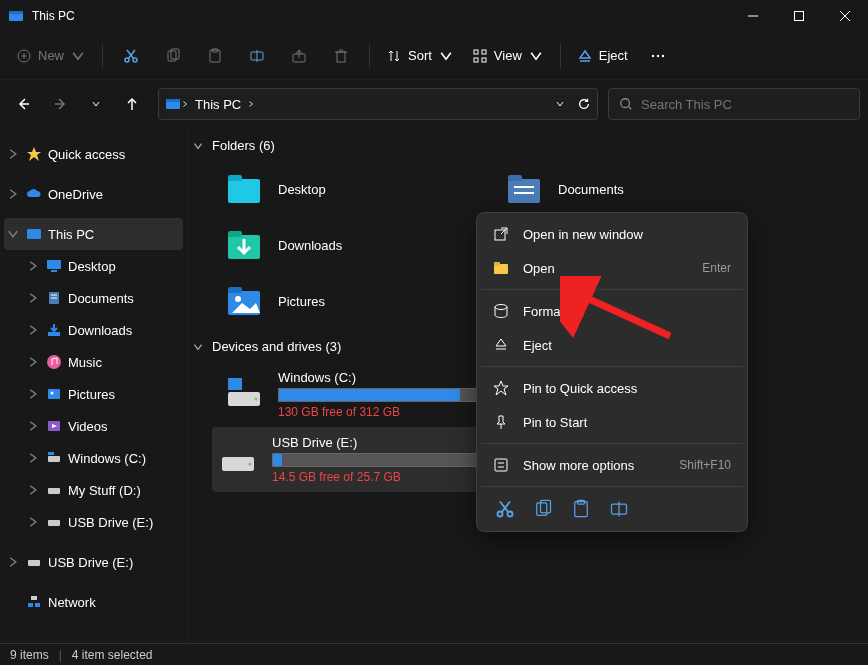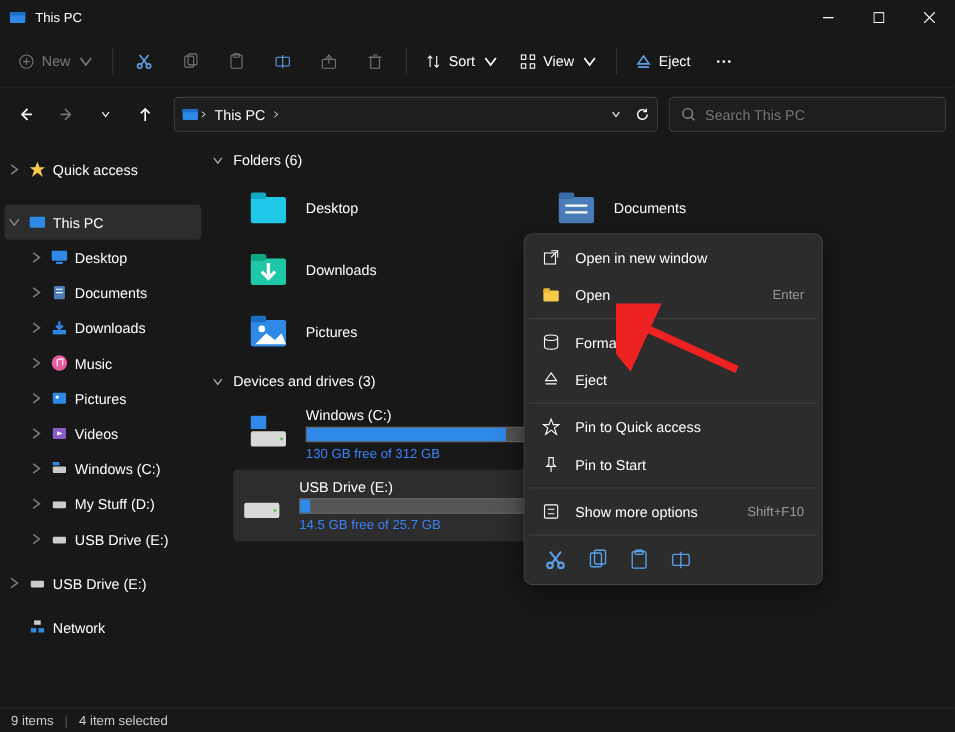--- a/index.html
+++ b/index.html
@@ -37,21 +37,21 @@
 .fico { width:40px; height:40px; flex-shrink:0;}
 .flbl { font-size:13px; }
 .drives { padding-left:30px; }
 .drive { width:380px; display:flex; gap:14px; padding:8px 6px; border-radius:4px; align-items:flex-start;}
 .drive.sel { background:#2d2d2d; margin-left:-6px;}
 .dico { width:40px; height:40px; flex-shrink:0; margin-top:2px;}
 .dinfo { flex:1; font-size:12px;}
 .dname { font-size:13px; margin-bottom:3px;}
 .dbar { height:14px; background:#555; border:1px solid #666; margin-bottom:3px; position:relative;}
 .dfill { height:100%; background:#2e8ae6;}
-.dfree { color:#3b82f6; }
+.dfree { color:#ef4444; }
 .ctxmenu { position:absolute; left:476px; top:212px; width:272px; background:#2c2c2c; border:1px solid #3f3f3f; border-radius:8px; padding:4px; box-shadow:0 8px 24px rgba(0,0,0,0.5);}
 .ctxitem { height:34px; display:flex; align-items:center; padding:0 12px; border-radius:4px; gap:14px;}
 .ctxitem .cico { width:16px; height:16px; flex-shrink:0;}
 .ctxitem .ctxt { font-size:13px; flex:1;}
 .ctxitem .cacc { font-size:12px; color:#999;}
 .ctxsep { height:1px; background:#3f3f3f; margin:4px 0;}
 .ctxrow { display:flex; justify-content:flex-start; gap:18px; padding:8px 14px;}
 .ctxrow .rbtn { width:20px; height:20px;}
 .arrow { position:absolute; pointer-events:none;}
 .status { height:22px; border-top:1px solid #333; display:flex; align-items:center; font-size:12px; color:#ccc; padding:0 10px; gap:10px;}
@@ -244,20 +244,31 @@
           <svg viewBox="0 0 10 10" stroke="#aaa" fill="none">
             <polyline points="3,2 7,5 3,8"></polyline>
           </svg>
         </span>
         <span class="ico"><svg viewBox="0 0 16 16" fill="#f7c948">
             <polygon points="8,1 10,6 15,6 11,9 13,15 8,11 3,15 5,9 1,6 6,6"></polygon>
           </svg></span>
         <span>Quick access</span>
       </div>
  <div style="height:8px"></div>
+ <div class="sbitem">
+        <span class="exp">
+          <svg viewBox="0 0 10 10" stroke="#aaa" fill="none">
+            <polyline points="3,2 7,5 3,8"></polyline>
+          </svg>
+        </span>
+        <span class="ico"><svg viewBox="0 0 16 16" fill="#2e8ae6">
+            <path d="M4 11a3 3 0 0 1 0-6 4 4 0 0 1 7 0 3 3 0 0 1 1 6z"></path>
+          </svg></span>
+        <span>OneDrive</span>
+      </div>
  <div style="height:8px"></div>
  <div class="sbitem selected">
         <span class="exp">
           <svg viewBox="0 0 10 10" stroke="#aaa" fill="none">
             <polyline points="2,3 5,7 8,3"></polyline>
           </svg>
         </span>
         <span class="ico"><svg viewBox="0 0 16 16">
             <rect x="1" y="3" width="14" height="10" fill="#2e8ae6" rx="1"></rect>
           </svg></span>

